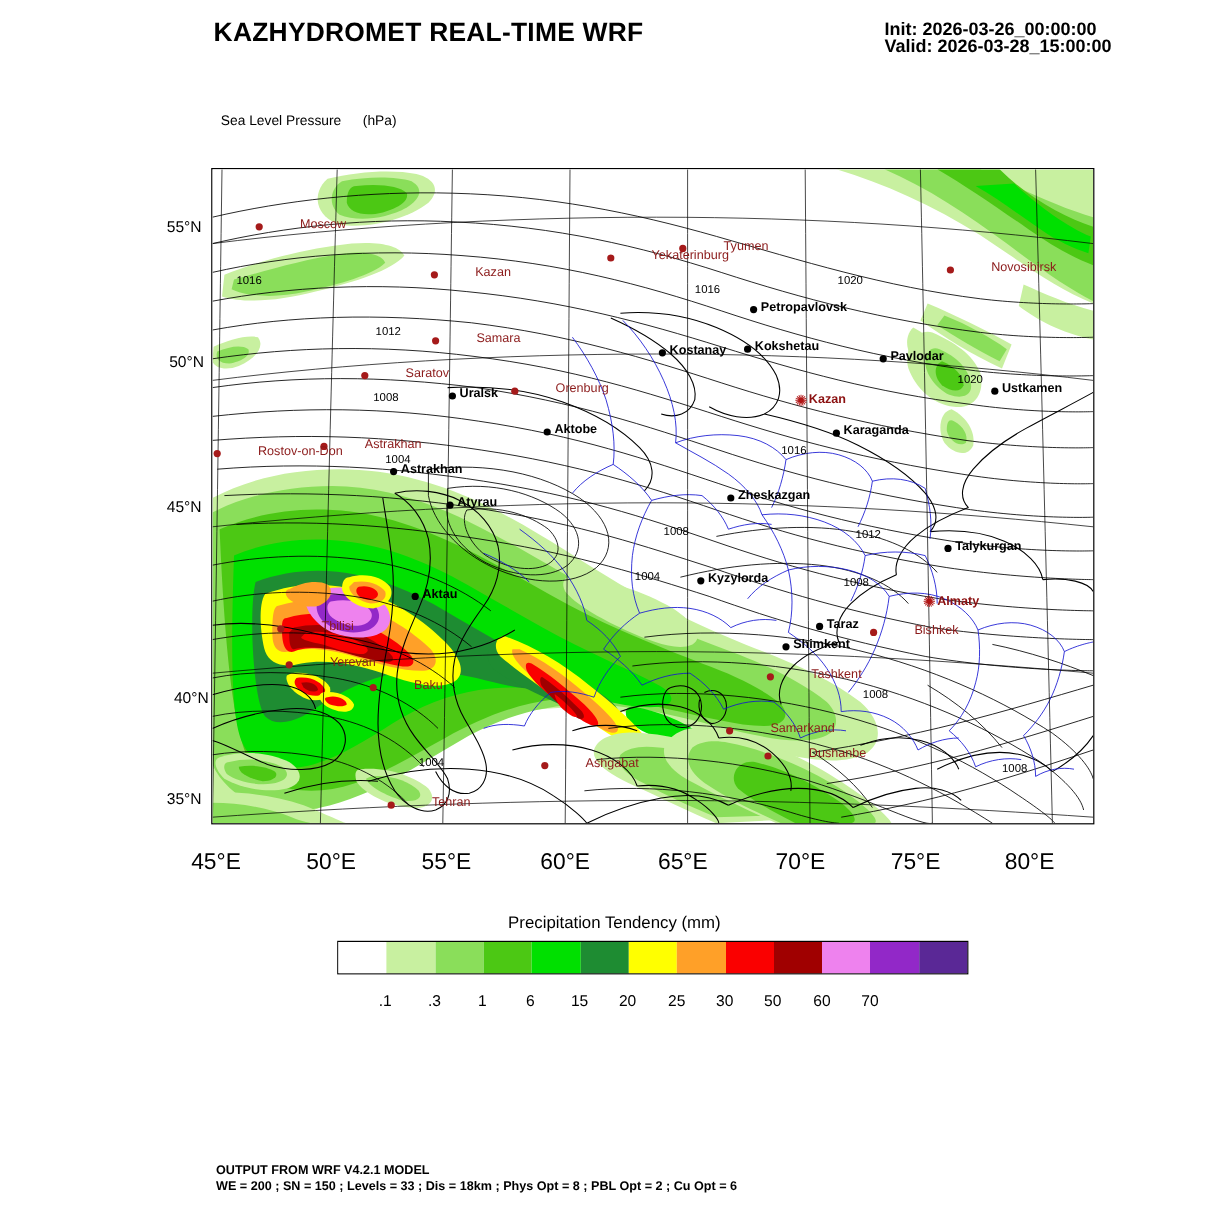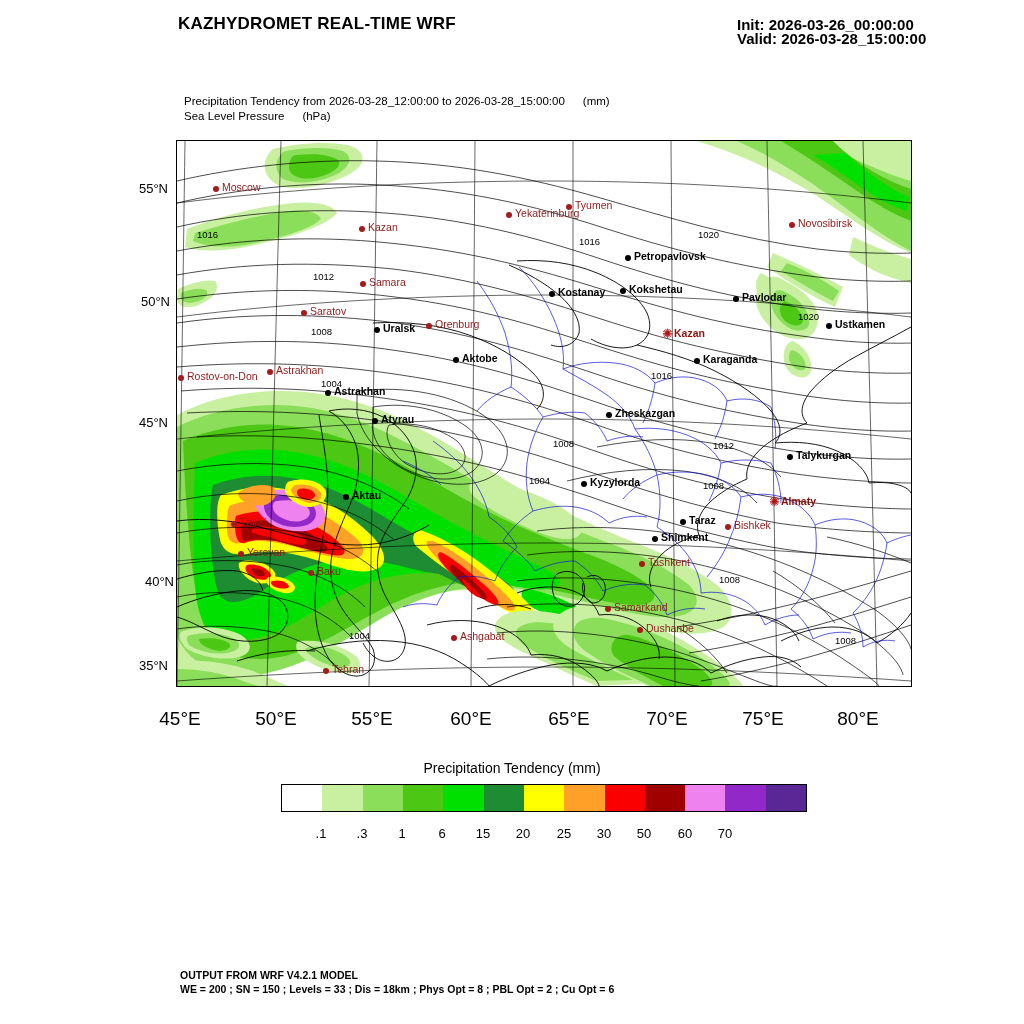--- a/index.html
+++ b/index.html
@@ -13,21 +13,21 @@
     position: relative;
     font-family: "Liberation Sans", sans-serif;
     color: #000000;
     overflow: hidden;
   }
   .abs { position: absolute; }
 
   
   #main-title {
     left: 178px; top: 14px;
-    font-size: 17px;
+    font-size: 22px;
     font-weight: bold;
     letter-spacing: 0.2px;
   }
   #init-block {
     left: 737px; top: 18px;
     font-size: 15px;
     font-weight: bold;
     line-height: 14px;
   }
   #subtitle-block {
@@ -111,21 +111,21 @@
     color: #b01414;
   }
   .city .name {
     position: absolute;
     left: 6px; top: -8px;
     font-size: 10.5px;
     white-space: nowrap;
   }
   .city.cap .name { font-weight: bold; }
   .city.red .dot { background: #a51a1a; }
-  .city.red .name { color: #8b1a1a; }
+  .city.red .name { color: #8b1a1a; margin-left: 28px; }
   .city.black .dot { background: #000000; }
   .city.black .name { color: #000000; font-weight: bold; }
   .city.cap .name { color: #8b1010; }
 
   .isobar-label {
     position: absolute;
     font-size: 9.5px;
     color: #000;
     white-space: nowrap;
   }
@@ -134,23 +134,20 @@
 <body>
 
 <div class="abs" id="main-title">KAZHYDROMET REAL-TIME WRF</div>
 
 <div class="abs" id="init-block">
   <div>Init: 2026-03-26_00:00:00</div>
   <div>Valid: 2026-03-28_15:00:00</div>
 </div>
 
 <div class="abs" id="subtitle-block">
-  <div>
-    <span>Precipitation Tendency from 2026-03-28_12:00:00 to 2026-03-28_15:00:00</span><span class="units">(mm)</span>
-  </div>
   <div>
     <span>Sea Level Pressure</span><span class="units">(hPa)</span>
   </div>
 </div>
 
 <div class="abs lat-label" style="left:98px; top:181px;">55°N</div>
 <div class="abs lat-label" style="left:100px; top:294px;">50°N</div>
 <div class="abs lat-label" style="left:98px; top:415px;">45°N</div>
 <div class="abs lat-label" style="left:104px; top:538px;margin-top:36px;">40°N</div>
 <div class="abs lat-label" style="left:98px; top:658px;">35°N</div>

